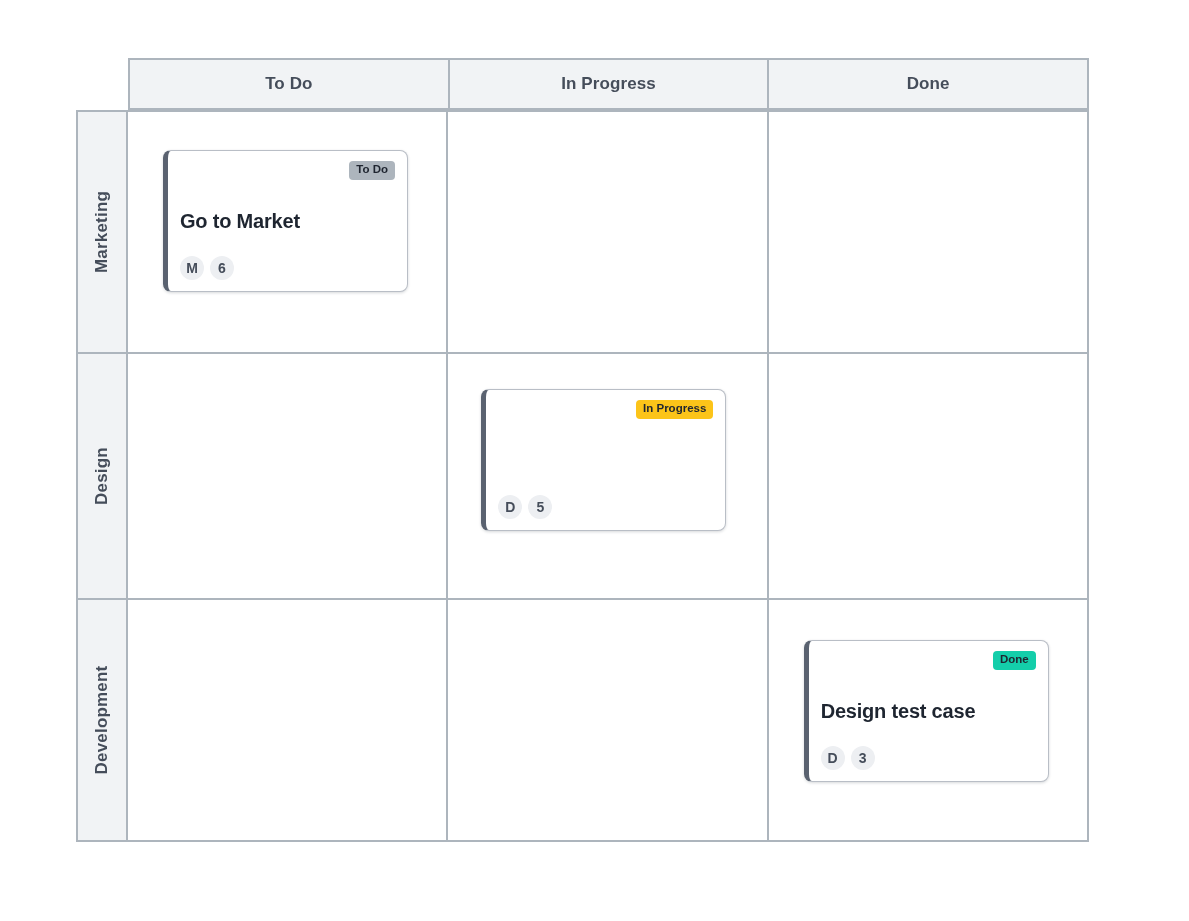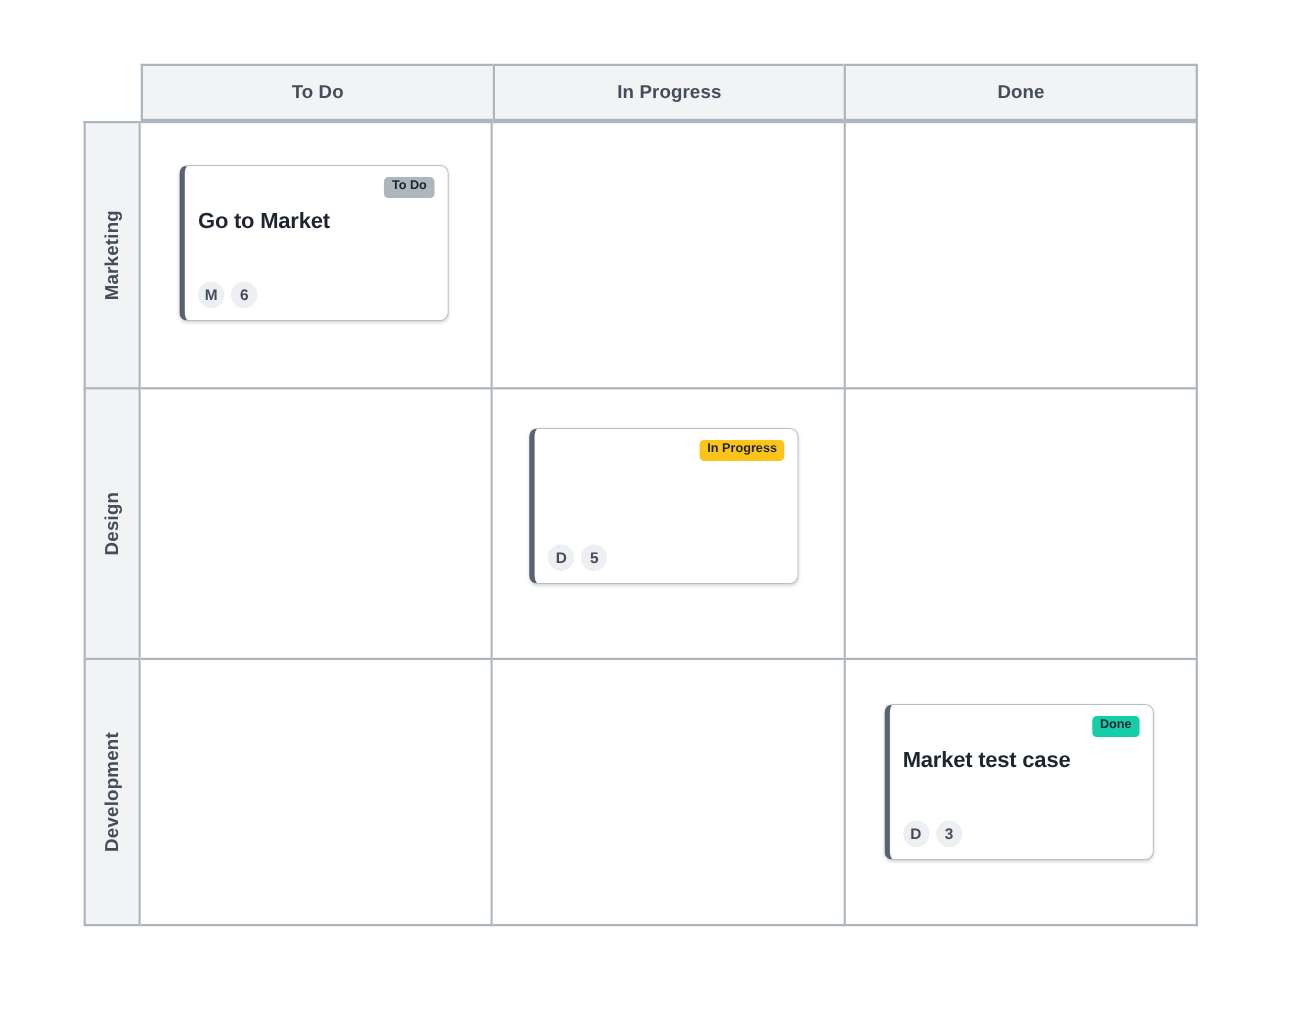--- a/index.html
+++ b/index.html
@@ -136,21 +136,21 @@
     border-radius: 4px;
     padding: 3px 7px 4px 7px;
     font-size: 11.5px;
     font-weight: bold;
     line-height: 1;
     color: #1f2530;
     white-space: nowrap;
   }
 
   .card-title {
-    margin-top: 4px;
+    margin-top: 24px;
     font-size: 20px;
     font-weight: bold;
     line-height: 1.42;
     color: #1e2530;
     letter-spacing: -0.2px;
   }
 
   .card-footer {
     position: absolute;
     left: 12px;
@@ -242,21 +242,21 @@
       </div>
 
       <div class="cell"></div>
       <div class="cell"></div>
 
       <div class="cell">
         <div class="card c2">
           <div class="card-badge-row">
             <span class="badge" style="background:#14ceaa">Done</span>
           </div>
-          <div class="card-title">Market test case</div>
+          <div class="card-title">Design test case</div>
           <div class="card-footer">
             <span class="chip">D</span>
             <span class="chip">3</span>
           </div>
         </div>
       </div>
     </div>
 
   </div>
 </div>

